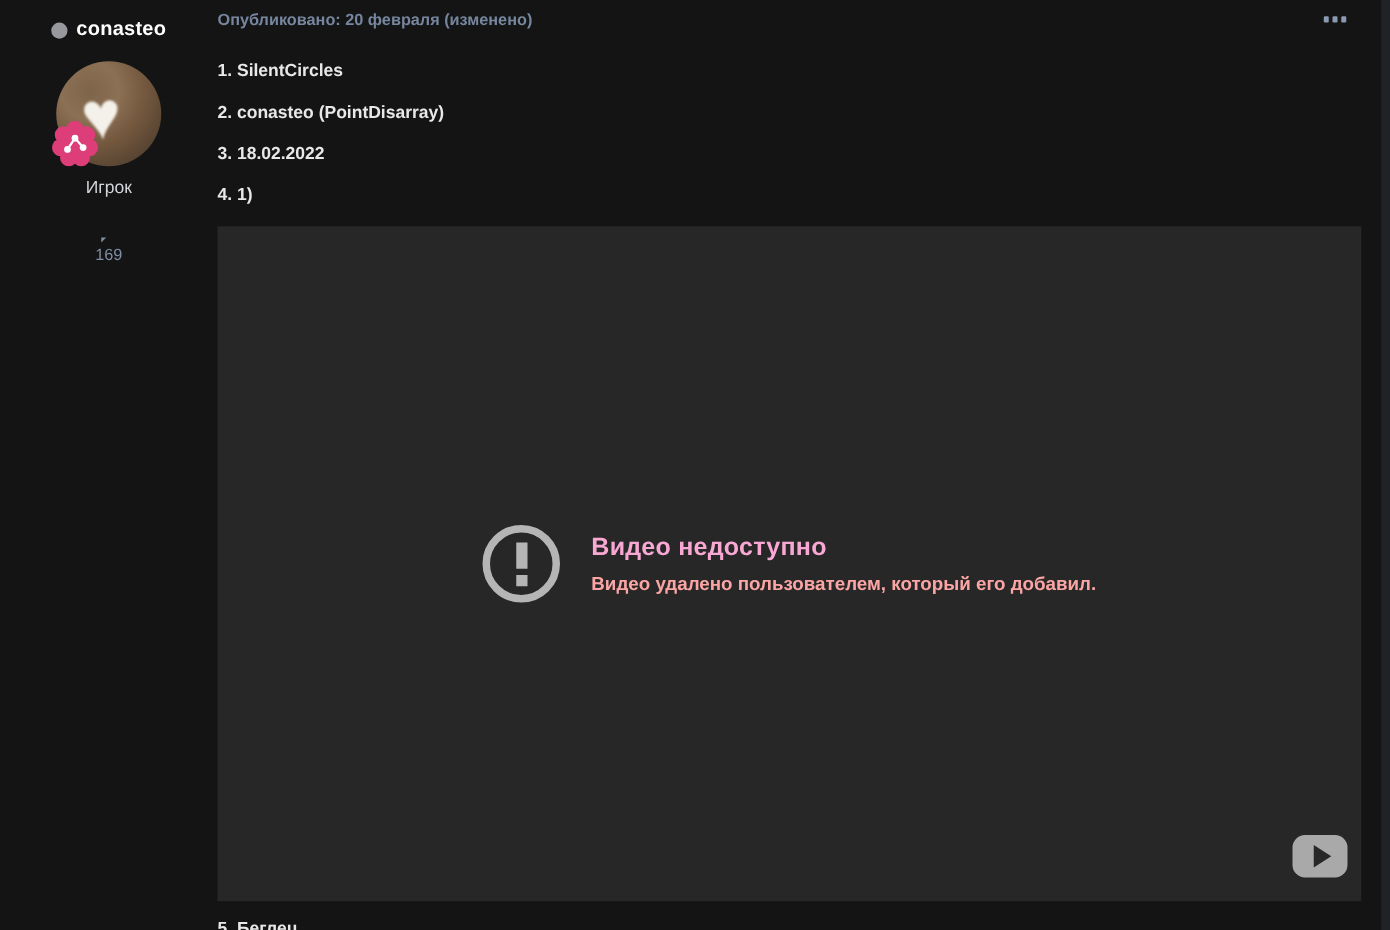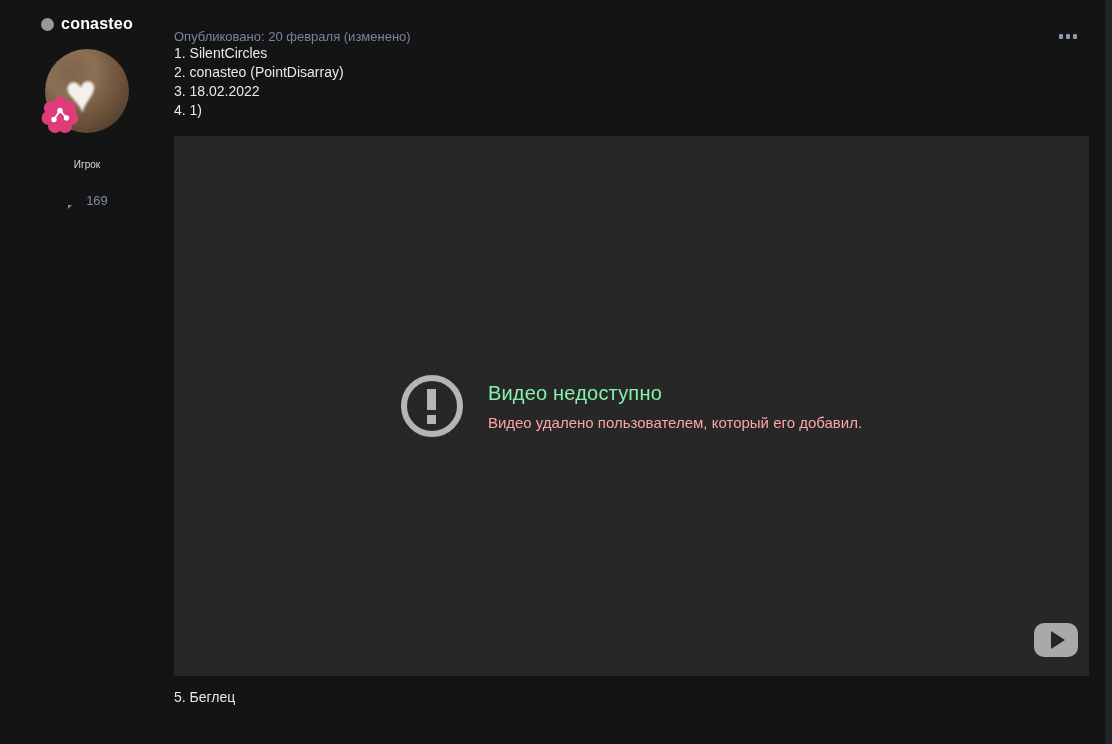--- a/index.html
+++ b/index.html
@@ -58,52 +58,54 @@
     filter: blur(1px);
     transform: rotate(-4deg);
   }
   .badge {
     position: absolute;
     left: 4px; top: 47px;
     width: 38px; height: 38px;
     cursor: pointer;
   }
   .rank {
-    margin-top: 26px;
-    font-size: 10px;
+    margin-top: 8px;
+    font-size: 14px;
     color: #d3d6da;
   }
   .comments {
     margin-top: 23px;
     display: flex;
     align-items: center;
     gap: 5px;
     font-size: 13px;
     color: #7e8ea4;
+    flex-direction: column;
   }
   .bubble { position: relative; width: 15px; height: 11px; }
   .bubble .body {
     width: 15px; height: 10px;
     background: #7e8ea4;
     border-radius: 5px;
   }
   .bubble .tail {
     position: absolute;
     left: 2px; bottom: -3px;
     width: 0; height: 0;
     border-left: 4px solid #7e8ea4;
     border-bottom: 4px solid transparent;
   }
 
   
   .content {
     flex: 1 1 auto;
-    padding-top: 28px;
+    padding-top: 7px;
     padding-right: 23px;
     position: relative;
+    font-weight: bold;
   }
   .meta-row {
     display: flex;
     justify-content: space-between;
     align-items: center;
     height: 16px;
   }
   .published {
     font-size: 13px;
     color: #76869e;
@@ -117,22 +119,23 @@
   }
   .dots span {
     width: 4px; height: 5px;
     border-radius: 1px;
     background: #8a9ab0;
   }
   .post-line {
     font-size: 14px;
     line-height: 19px;
     color: #e8e8e8;
-  }
-  .post-line.first { }
+    margin-top: 14px;
+  }
+  .post-line.first { margin-top: 24px; }
 
   
   .video {
     margin-top: 16px;
     width: 915px;
     height: 540px;
     background: #272727;
     position: relative;
     display: flex;
     align-items: center;
@@ -152,21 +155,21 @@
     flex-direction: column;
     align-items: center;
     justify-content: center;
     gap: 5px;
   }
   .err-icon .bar { width: 9px; height: 21px; background: #b5b5b5; }
   .err-icon .pt  { width: 9px; height: 9px;  background: #b5b5b5; }
   .err-texts { display: flex; flex-direction: column; gap: 9px; }
   .err-title {
     font-size: 20px;
-    color: #86efac;
+    color: #f9a8d4;
     letter-spacing: 0.2px;
   }
   .err-sub {
     font-size: 15px;
     color: #fca5a5;
   }
   .yt-logo {
     position: absolute;
     right: 11px; bottom: 19px;
     width: 44px; height: 34px;

